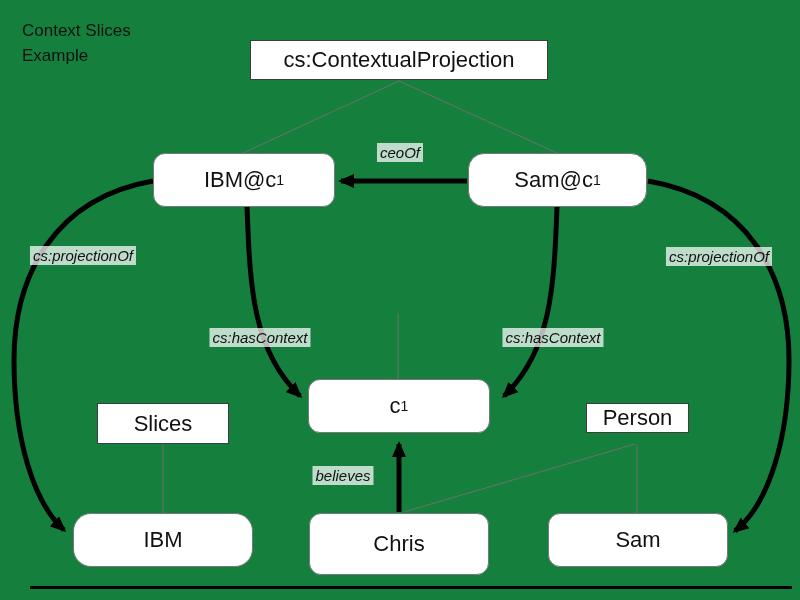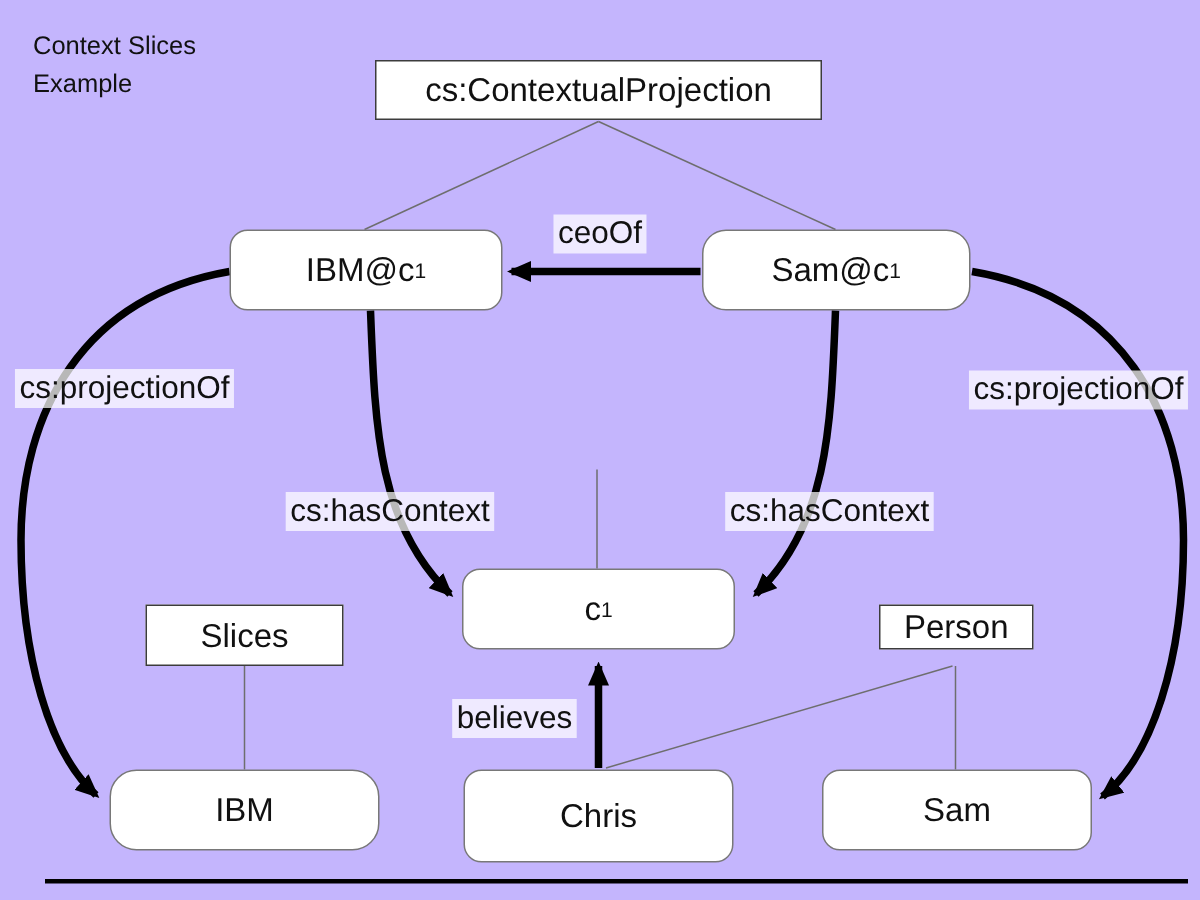--- a/index.html
+++ b/index.html
@@ -1,32 +1,33 @@
 <!DOCTYPE html>
 <html><head>
 <meta charset="utf-8">
 <style>
   html,body{margin:0;padding:0;background:#fff;}
   #slide{
-    position:relative;width:800px;height:600px;background:#c4b5fd;overflow:hidden;
+    position:relative;width:800px;height:600px;background:#15803d;overflow:hidden;
     font-family:"Liberation Sans","DejaVu Sans",sans-serif;color:#111;
   }
   #diagram-svg{position:absolute;left:0;top:0;width:800px;height:600px;}
   .node{
     position:absolute;display:flex;align-items:center;justify-content:center;
     background:#fff;font-size:22px;color:#111;text-align:center;line-height:1;
     box-sizing:border-box;
   }
   .node.round{border:1.4px solid #787878;border-radius:12px;}
   .node.classbox{border:1.4px solid #3c3c3c;border-radius:0;}
   .sub{font-size:14px;vertical-align:-4px;line-height:1;}
   .edge-label{
-    position:absolute;font-size:21px;color:#111;white-space:nowrap;
+    position:absolute;font-size:15px;color:#111;white-space:nowrap;
     background:rgba(255,255,255,0.72);padding:1px 3px;transform:translateX(-50%);
     line-height:1.15;
+    font-style:italic;
   }
   #slide-title{
     position:absolute;left:22px;top:18px;font-size:17px;line-height:25px;color:#111;
   }
 </style>
 </head>
 <body>
 
 <div id="slide">
 

